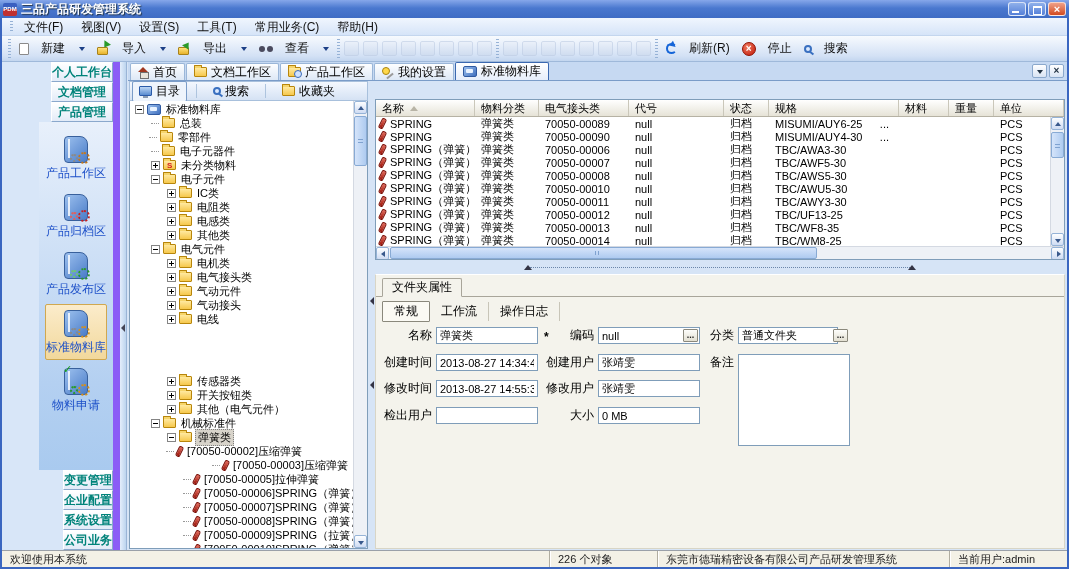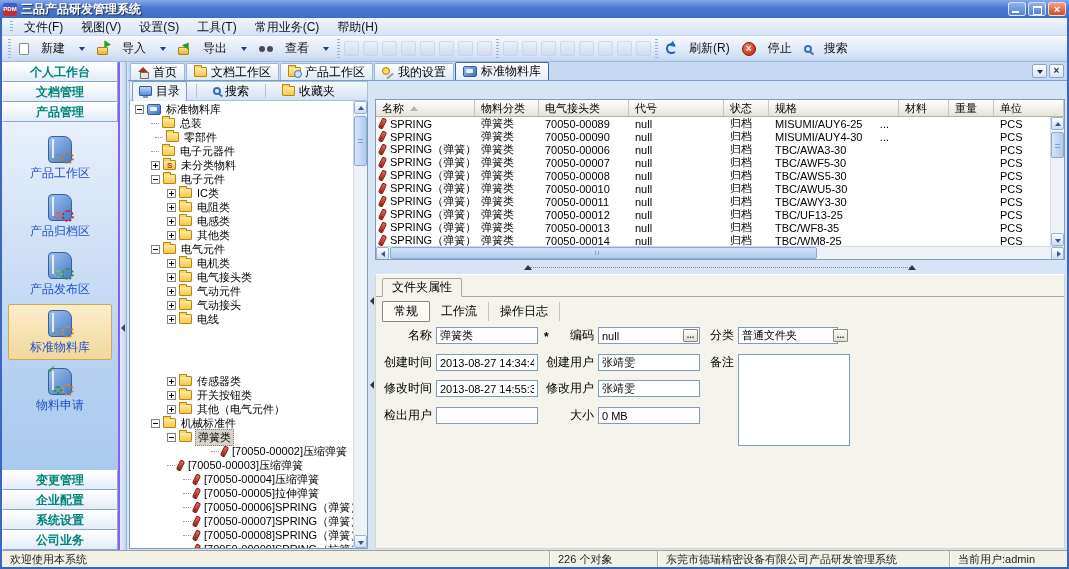--- a/index.html
+++ b/index.html
@@ -39,21 +39,21 @@
   .i-refresh::after { content:''; position:absolute; right:-4px; top:-2px; border:3px solid transparent; border-left:6px solid #1565d8; transform:rotate(40deg); }
   .i-stop { width:14px; height:14px; border-radius:50%; background:radial-gradient(circle at 35% 30%,#f07a60,#c01808); border:1px solid #901000; position:relative; flex:none; }
   .i-stop::after { content:'×'; position:absolute; left:0; right:0; top:-1px; text-align:center; color:#fff; font:bold 10px/14px "Liberation Sans",sans-serif; }
   .i-mag { width:8px; height:8px; border:2px solid #3a70c0; border-radius:50%; position:relative; flex:none; background:#dceaff; }
   .i-mag::after { content:''; position:absolute; right:-4px; bottom:-3px; width:5px; height:2px; background:#3a70c0; transform:rotate(40deg); }
 
   
   .main { position:absolute; left:0; right:0; top:62px; bottom:17px; }
 
   
-  .sidebar { position:absolute; left:0; top:0; bottom:0; width:118px; background:#d8e6f8; display:flex; flex-direction:column; border-right:2px solid #8b5cf6; }
+  .sidebar { position:absolute; left:0; top:0; bottom:0; width:118px; background:#d8e6f8; display:flex; flex-direction:column; border-right:7px solid #8b5cf6;align-items:flex-end; }
   .side-header { height:20px; line-height:18px; text-align:center; color:#00837a; font-weight:bold; background:linear-gradient(#ffffff,#e2ebf8); border:1px solid; border-color:#ffffff #8aa8cc #8aa8cc #ffffff; flex:none; }
   .side-body { flex:1; background:linear-gradient(#e8f0fb,#b4d0f1 75%,#a9caef); padding-top:8px; overflow:hidden; }
   .side-item { display:flex; flex-direction:column; align-items:center; gap:2px; padding:4px 0 3px; margin:0 6px 2px; border:1px solid transparent; }
   .side-item.selected { background:linear-gradient(#fbeccb,#f2d89c); border:1px solid #d0a850; border-radius:2px; }
   .side-item .lbl { color:#1d50c8; font-size:12px; white-space:nowrap; }
   .nb { position:relative; width:28px; height:28px; flex:none; }
   .nb::before { content:''; position:absolute; left:2px; top:1px; width:22px; height:25px; background:linear-gradient(135deg,#9cc0ee,#4a7cc8); border:1px solid #38609c; border-radius:4px 8px 4px 4px; }
   .nb::after { content:''; position:absolute; left:6px; top:4px; width:2px; height:19px; background:rgba(255,255,255,.8); }
   .gear { position:absolute; right:0px; bottom:-1px; width:12px; height:12px; border-radius:50%; border:2px dotted #555; }
   .gear.small { width:8px; height:8px; right:12px; bottom:1px; }
@@ -356,21 +356,21 @@
                 <div class="trow" style="padding-left: 5px;">
                   <span class="exp"></span>
                   <span class="i-library"></span>
                   <span class="tlabel">标准物料库</span>
                 </div>
                 <div class="trow" style="padding-left: 21px;">
                   <span class="stub"></span>
                   <span class="i-folder"></span>
                   <span class="tlabel">总装</span>
                 </div>
-                <div class="trow" style="padding-left: 25px;">
+                <div class="trow" style="padding-left: 19px;">
                   <span class="stub"></span>
                   <span class="i-folder"></span>
                   <span class="tlabel">零部件</span>
                 </div>
                 <div class="trow" style="padding-left: 21px;">
                   <span class="stub"></span>
                   <span class="i-folder"></span>
                   <span class="tlabel">电子元器件</span>
                 </div>
                 <div class="trow" style="padding-left: 21px;">
@@ -451,34 +451,29 @@
                 <div class="trow" style="padding-left: 21px;">
                   <span class="exp"></span>
                   <span class="i-folder"></span>
                   <span class="tlabel">机械标准件</span>
                 </div>
                 <div class="trow" style="padding-left: 37px;">
                   <span class="exp"></span>
                   <span class="i-folder"></span>
                   <span class="tlabel sel">弹簧类</span>
                 </div>
-                <div class="trow" style="padding-left: 81px;">
+                <div class="trow" style="padding-left: 36px;">
                   <span class="stub"></span>
                   <span class="i-spring"></span>
                   <span class="tlabel">[70050-00002]压缩弹簧</span>
                 </div>
-                <div class="trow" style="padding-left: 37px; text-align: right;">
+                <div class="trow" style="padding-left: 82px; text-align: right;">
                   <span class="stub"></span>
                   <span class="i-spring"></span>
                   <span class="tlabel">[70050-00003]压缩弹簧</span>
-                </div>
-                <div class="trow" style="padding-left: 53px;">
-                  <span class="stub"></span>
-                  <span class="i-spring"></span>
-                  <span class="tlabel">[70050-00004]压缩弹簧</span>
                 </div>
                 <div class="trow" style="padding-left: 53px;">
                   <span class="stub"></span>
                   <span class="i-spring"></span>
                   <span class="tlabel">[70050-00005]拉伸弹簧</span>
                 </div>
                 <div class="trow" style="padding-left: 53px;">
                   <span class="stub"></span>
                   <span class="i-spring"></span>
                   <span class="tlabel">[70050-00006]SPRING（弹簧）</span>

